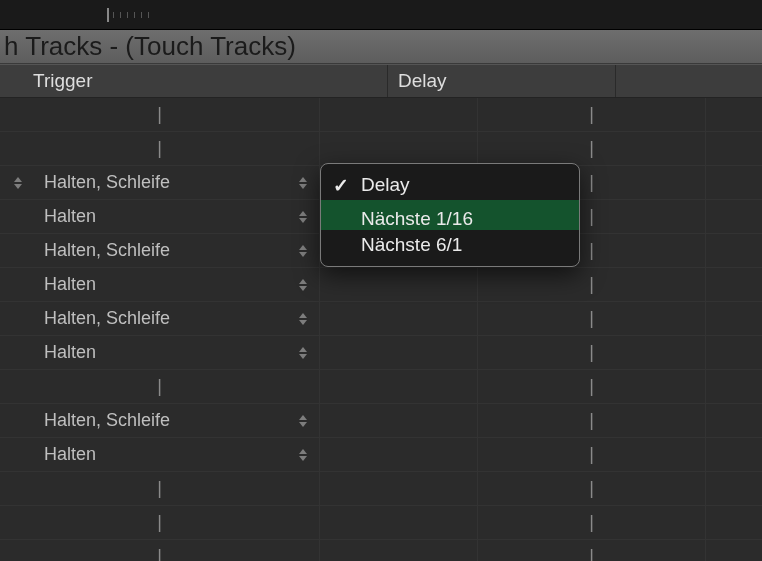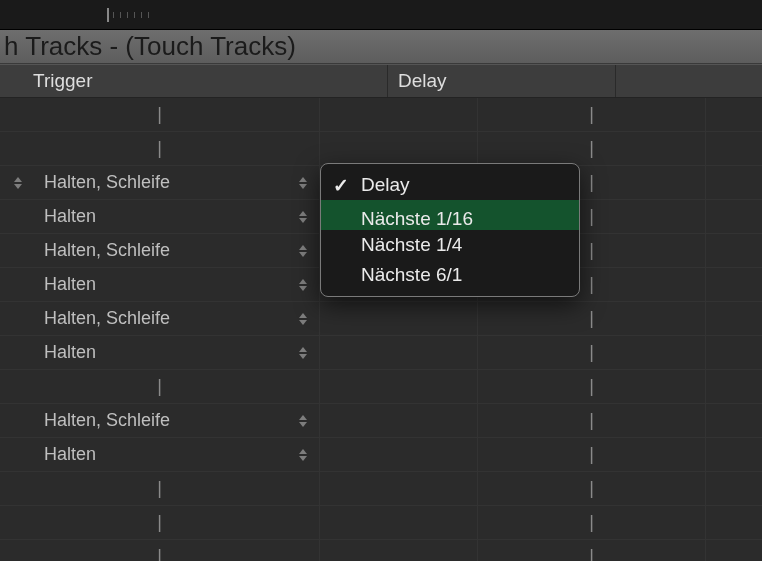--- a/index.html
+++ b/index.html
@@ -324,19 +324,16 @@
     </div>
     <div class="popup">
       <div class="popup-item">
         <span class="check">✓</span>
         <span>Delay</span>
       </div>
       <div class="popup-item selected">
         <span>Nächste 1/16</span>
       </div>
       <div class="popup-item">
-        <span>Nächste 1/4</span>
-      </div>
-      <div class="popup-item">
         <span>Nächste 6/1</span>
       </div>
     </div>
   </div>
 
 </body></html>

